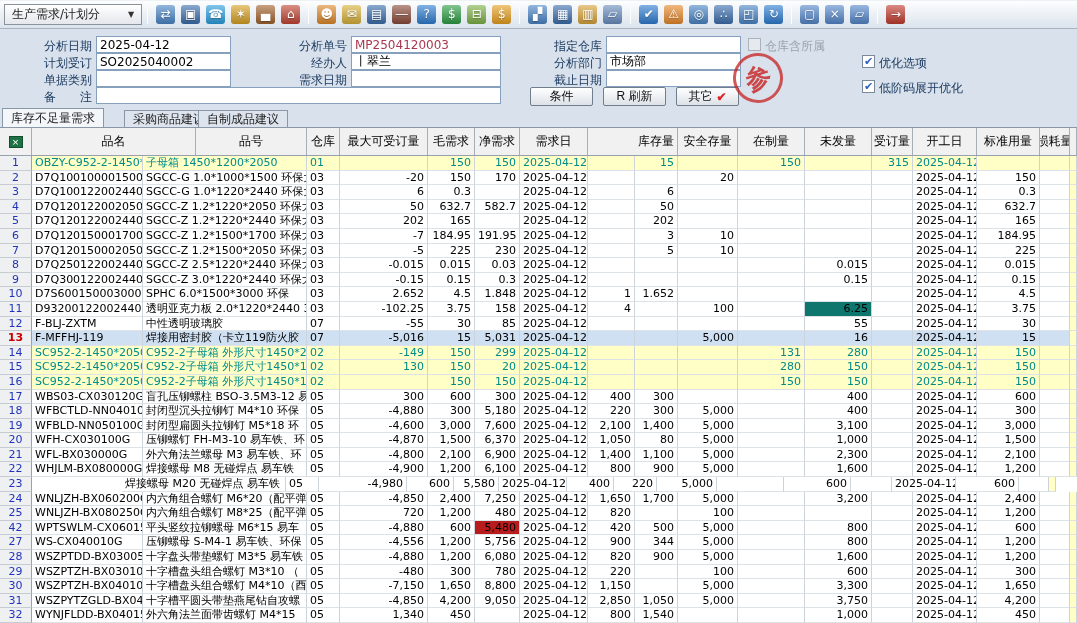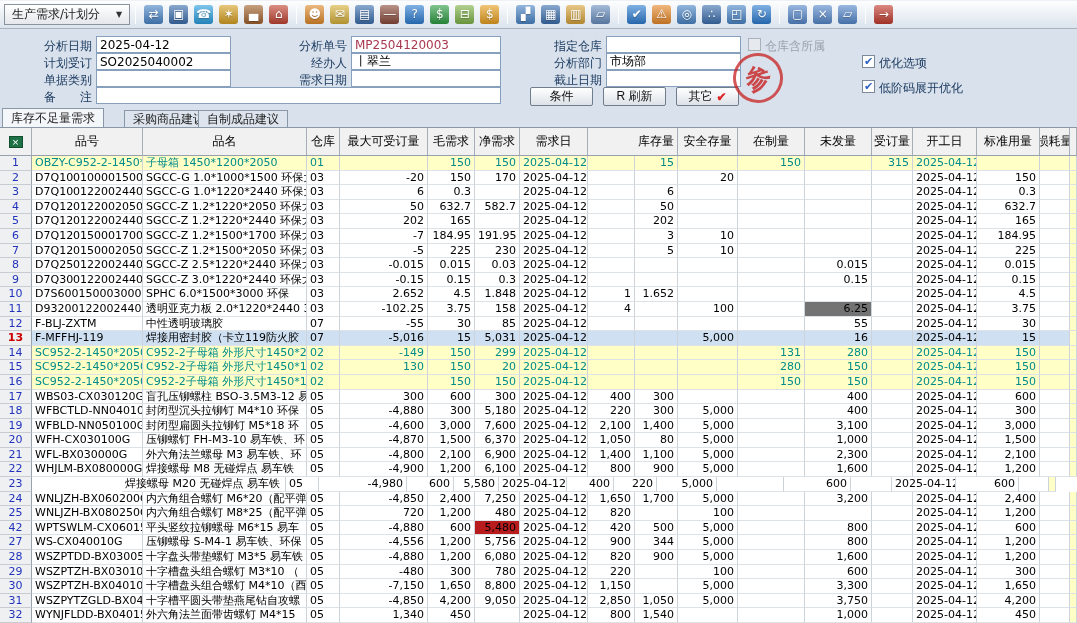--- a/index.html
+++ b/index.html
@@ -13,21 +13,21 @@
   .toolbar {
     position:absolute; top:0; left:0; width:1077px; height:29px;
     background:linear-gradient(#fdfefe,#dbe3ed);
     border-top:1px solid #eef2f7;
     border-bottom:1px solid #a9b4c1;
     display:flex; align-items:center; padding:0 4px;
   }
   .menu-btn {
     height:21px; background:linear-gradient(#ffffff,#e4e7ec);
     border:1px solid #8a929c; font-size:12px; color:#1a1a1a;
-    padding:2px 7px; display:flex; align-items:center; gap:16px; cursor:default;
+    padding:2px 7px; display:flex; align-items:center; gap:28px; cursor:default;
   }
   .menu-arrow { font-size:8px; color:#333; }
   .tb-sep { width:1px; height:18px; background:#aeb8c4; border-right:1px solid #fbfdff; margin:0 5px; flex:none; }
   .tb-icon {
     width:19px; height:19px; border-radius:3px; margin:0 3px; flex:none;
     color:#fff; font-size:12px; line-height:18px; text-align:center;
     background-image:linear-gradient(rgba(255,255,255,.4),rgba(0,0,0,.18));
     text-shadow:0 1px 1px rgba(0,0,0,.25);
   }
   
@@ -182,22 +182,22 @@
   <div class="tab" style="left:196px;">
       <span>自制成品建议</span>
     </div>
 </div>
 
 <div class="grid">
   <div class="ghead" id="grid-head">
       <div class="gh" style="width: 32px;">
         <span class="xlicon">×</span>
       </div>
+      <div class="gh" style="width: 164px;">品名</div>
       <div class="gh" style="width: 111px;">品号</div>
-      <div class="gh" style="width: 164px;">品名</div>
       <div class="gh" style="width: 33px;">仓库</div>
       <div class="gh" style="width: 88px; text-align: center;">最大可受订量</div>
       <div class="gh" style="width: 47px;">毛需求</div>
       <div class="gh" style="width: 45px;">净需求</div>
       <div class="gh" style="width: 68px;">需求日</div>
       <div class="gh" style="width: 47px; margin-top: 36px;">在途量</div>
       <div class="gh" style="width: 43px;">库存量</div>
       <div class="gh" style="width: 60px;">安全存量</div>
       <div class="gh" style="width: 67px;">在制量</div>
       <div class="gh" style="width: 67px;">未发量</div>
@@ -414,21 +414,21 @@
         <div class="gc al" style="width: 164px; background: rgb(255, 255, 255); color: rgb(0, 0, 0);">透明亚克力板 2.0*1220*2440 3</div>
         <div class="gc al" style="width: 33px; background: rgb(255, 255, 255); color: rgb(0, 0, 0);">03</div>
         <div class="gc ar" style="width: 88px; background: rgb(255, 255, 255); color: rgb(0, 0, 0);">-102.25</div>
         <div class="gc ar" style="width: 47px; background: rgb(255, 255, 255); color: rgb(0, 0, 0);">3.75</div>
         <div class="gc ar" style="width: 45px; background: rgb(255, 255, 255); color: rgb(0, 0, 0);">158</div>
         <div class="gc al" style="width: 68px; background: rgb(255, 255, 255); color: rgb(0, 0, 0);">2025-04-12</div>
         <div class="gc ar" style="width: 47px; background: rgb(255, 255, 255); color: rgb(0, 0, 0);">4</div>
         <div class="gc ar" style="width: 43px; background: rgb(255, 255, 255); color: rgb(0, 0, 0);"></div>
         <div class="gc ar" style="width: 60px; background: rgb(255, 255, 255); color: rgb(0, 0, 0);">100</div>
         <div class="gc ar" style="width: 67px; background: rgb(255, 255, 255); color: rgb(0, 0, 0);"></div>
-        <div class="gc ar" style="width: 67px; background: #737373; color: rgb(0, 0, 0);">6.25</div>
+        <div class="gc ar" style="width: 67px; background: #0f766e; color: rgb(0, 0, 0);">6.25</div>
         <div class="gc ar" style="width: 41px; background: rgb(255, 255, 255); color: rgb(0, 0, 0);"></div>
         <div class="gc al" style="width: 64px; background: rgb(255, 255, 255); color: rgb(0, 0, 0);">2025-04-12</div>
         <div class="gc ar" style="width: 63px; background: rgb(255, 255, 255); color: rgb(0, 0, 0);">3.75</div>
         <div class="gc ar" style="width: 30px; background: rgb(255, 255, 255); color: rgb(0, 0, 0);"></div>
         <div class="gc al" style="width: 7px; background: rgb(255, 255, 198);"></div>
       </div>
       <div class="grow">
         <div class="gc ac rn" style="width: 32px; color: rgb(34, 51, 187);">12</div>
         <div class="gc al" style="width: 111px; background: rgb(255, 255, 255); color: rgb(0, 0, 0);">F-BLJ-ZXTM</div>
         <div class="gc al" style="width: 164px; background: rgb(255, 255, 255); color: rgb(0, 0, 0);">中性透明玻璃胶</div>

